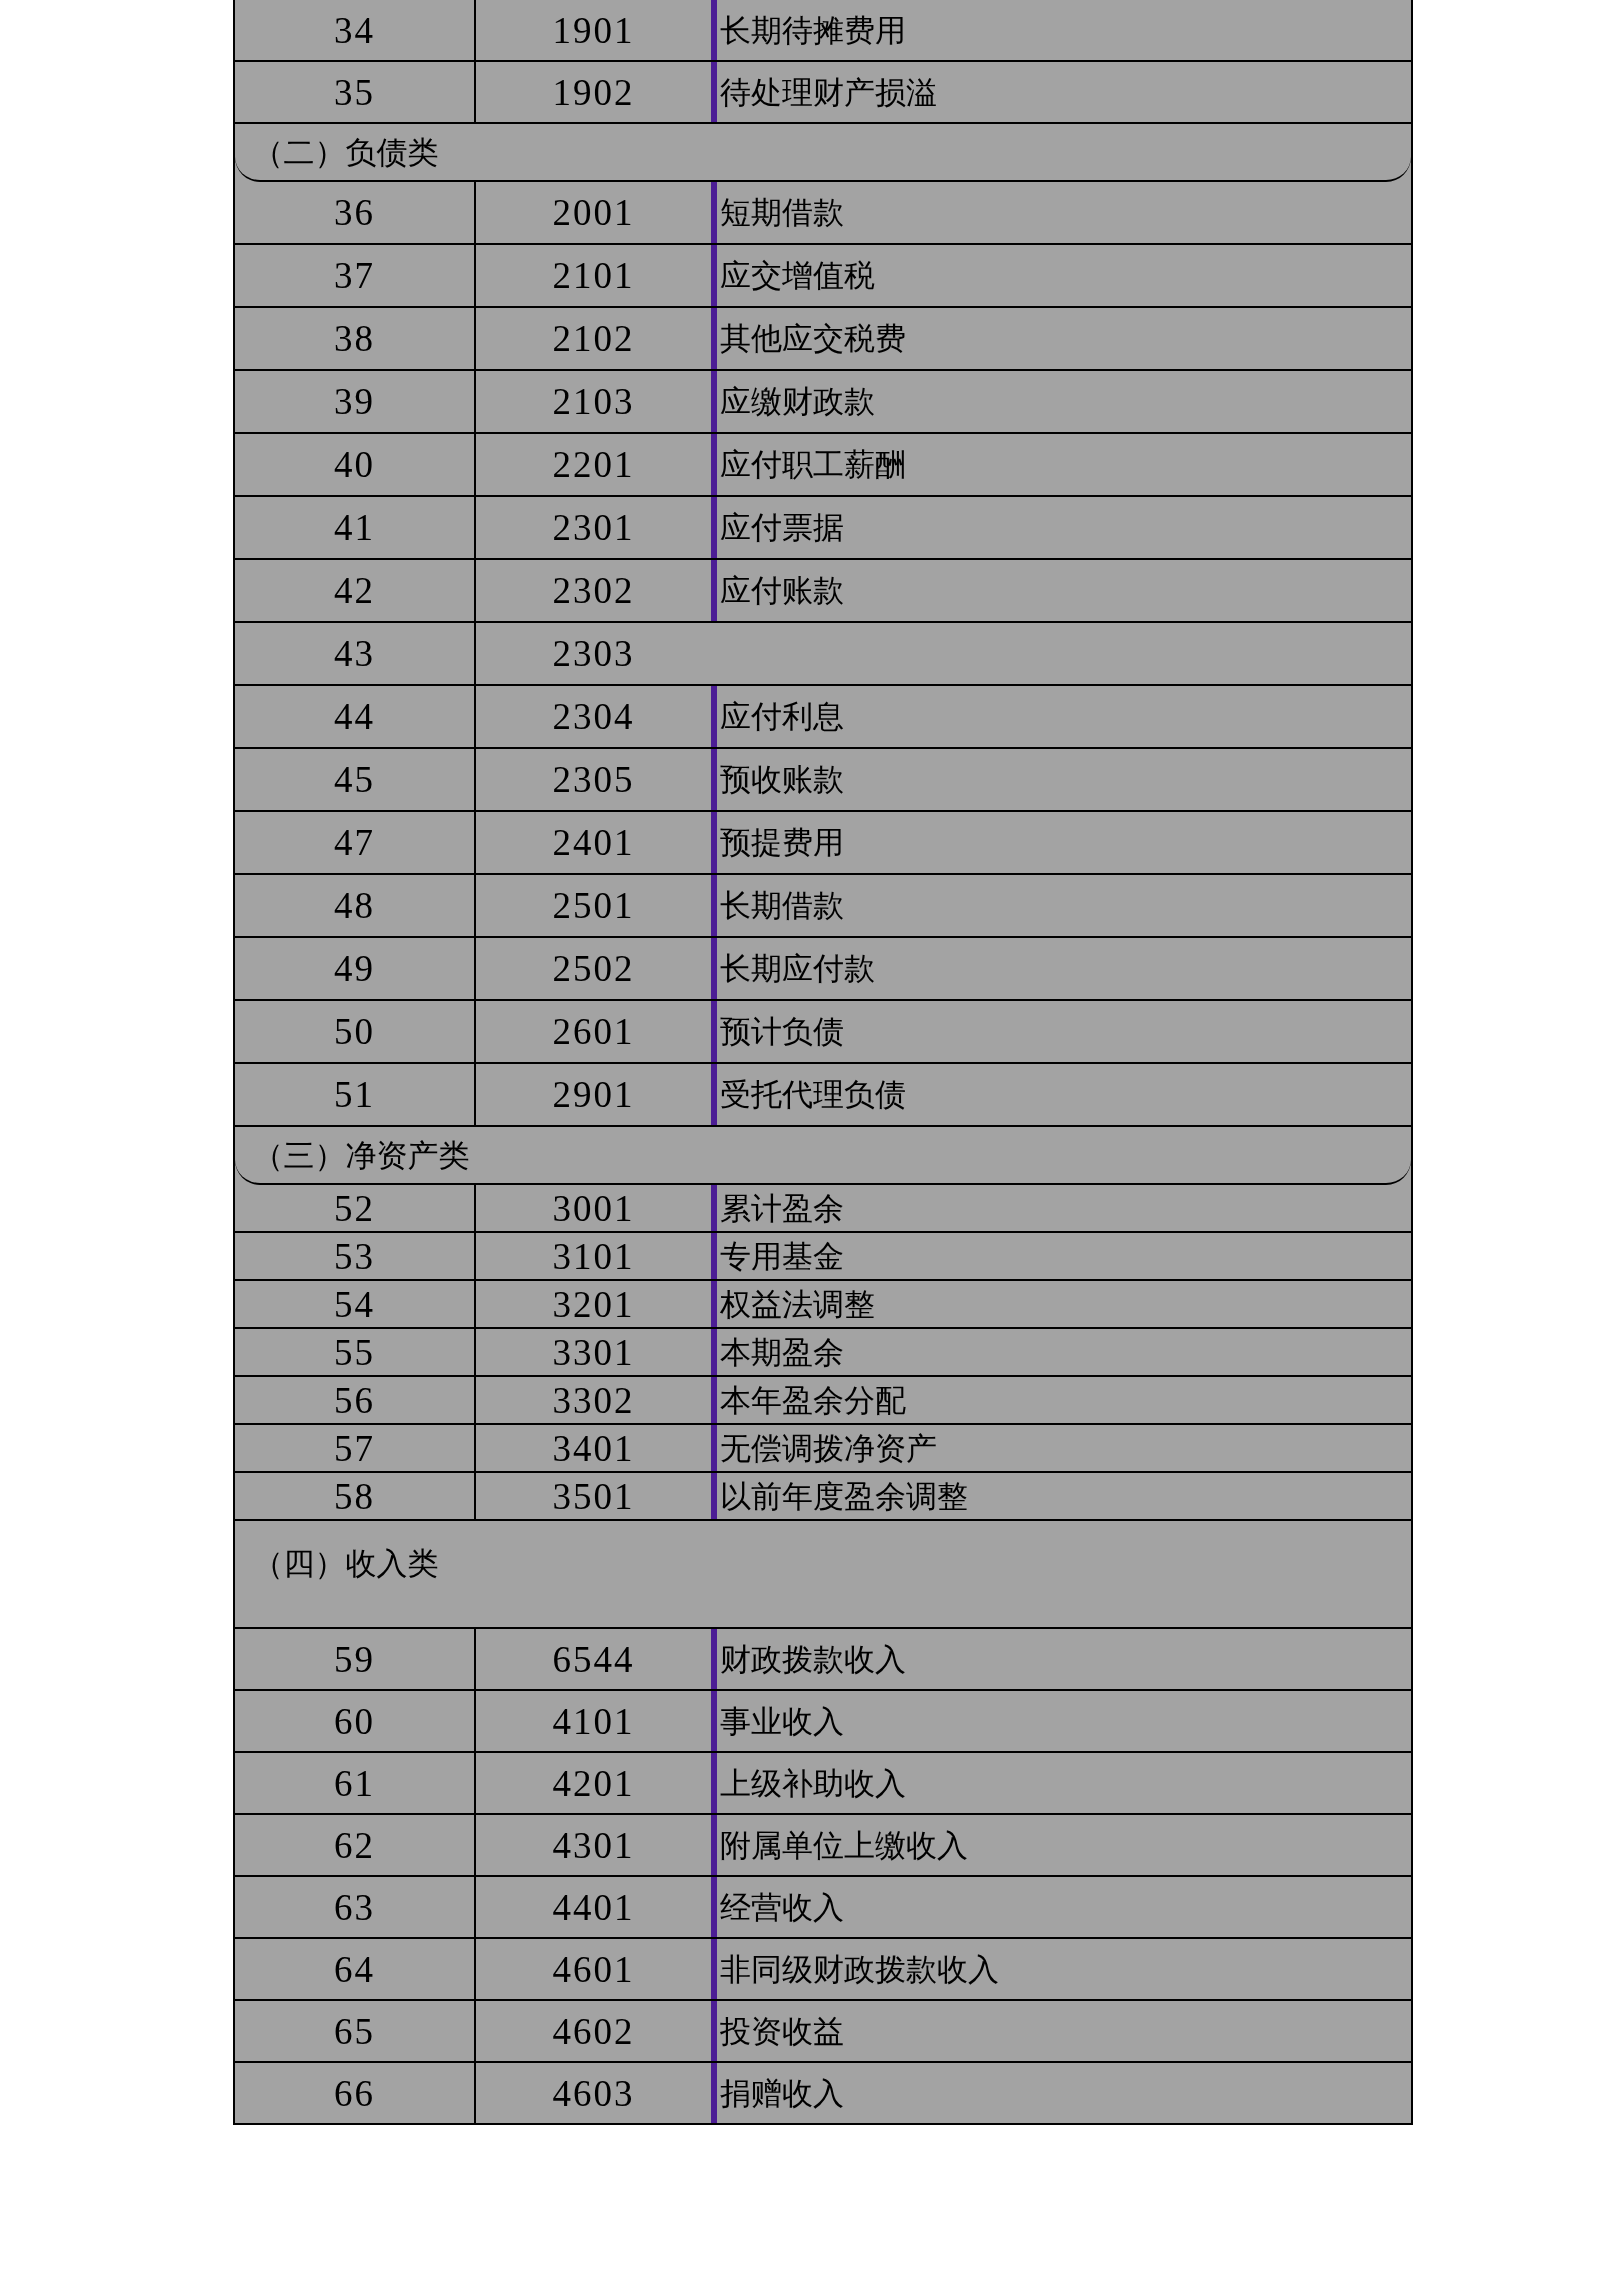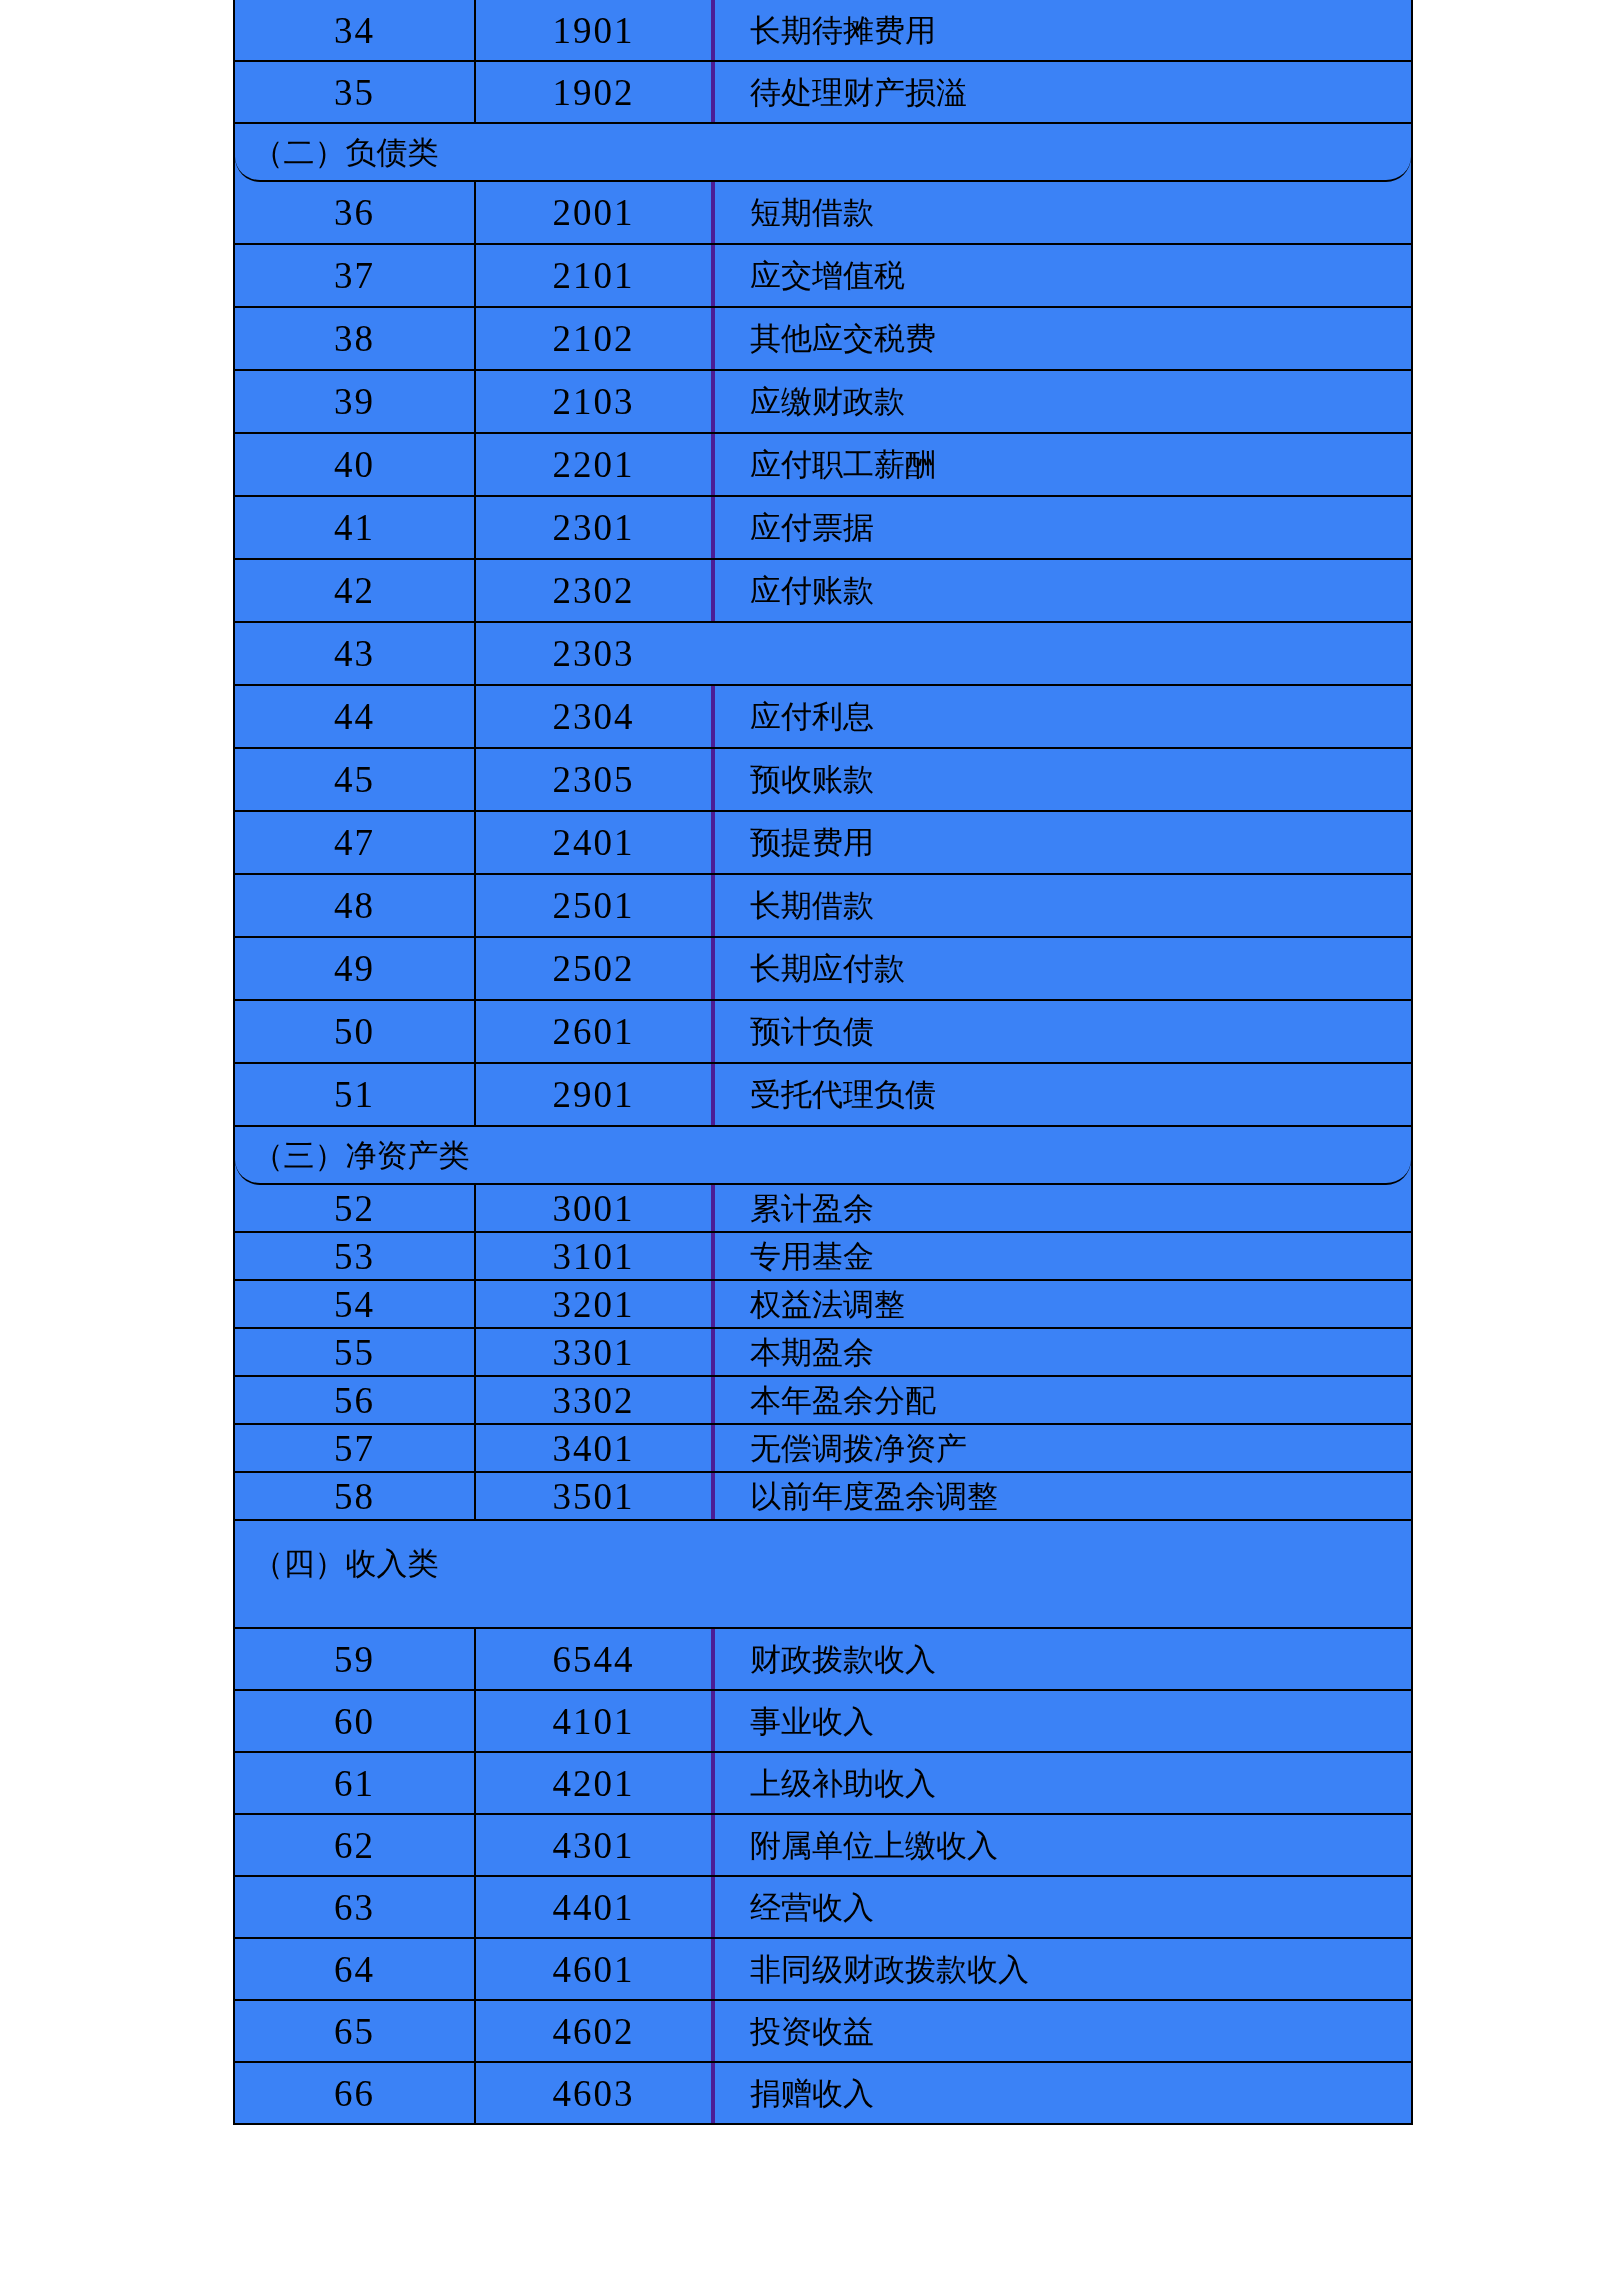--- a/index.html
+++ b/index.html
@@ -22,21 +22,21 @@
   }
   
   .acct-table {
     position: absolute;
     left: 233px;
     top: 0;
     width: 1180px;
     box-sizing: border-box;
     border-left: 2px solid #000;
     border-right: 2px solid #000;
-    background: #3b82f6;
+    background: #a3a3a3;
   }
   .row {
     display: flex;
     box-sizing: border-box;
     border-bottom: 2px solid #000;
     align-items: stretch;
   }
   .cell {
     display: flex;
     align-items: center;
@@ -54,22 +54,22 @@
   }
   .c-code {
     width: 237px;
     border-left: 2px solid #000;
     justify-content: center;
     font-size: 37px;
     letter-spacing: 2px;
   }
   .c-name {
     flex: 1;
-    border-left: 4px solid #4c1d95;
-    padding-left: 35px;
+    border-left: 6px solid #4c1d95;
+    padding-left: 3px;
   }
   .sec {
     box-sizing: border-box;
     display: flex;
     align-items: center;
     padding-left: 17.6px;
     font-size: 31px;
     line-height: 1;
   }
   

